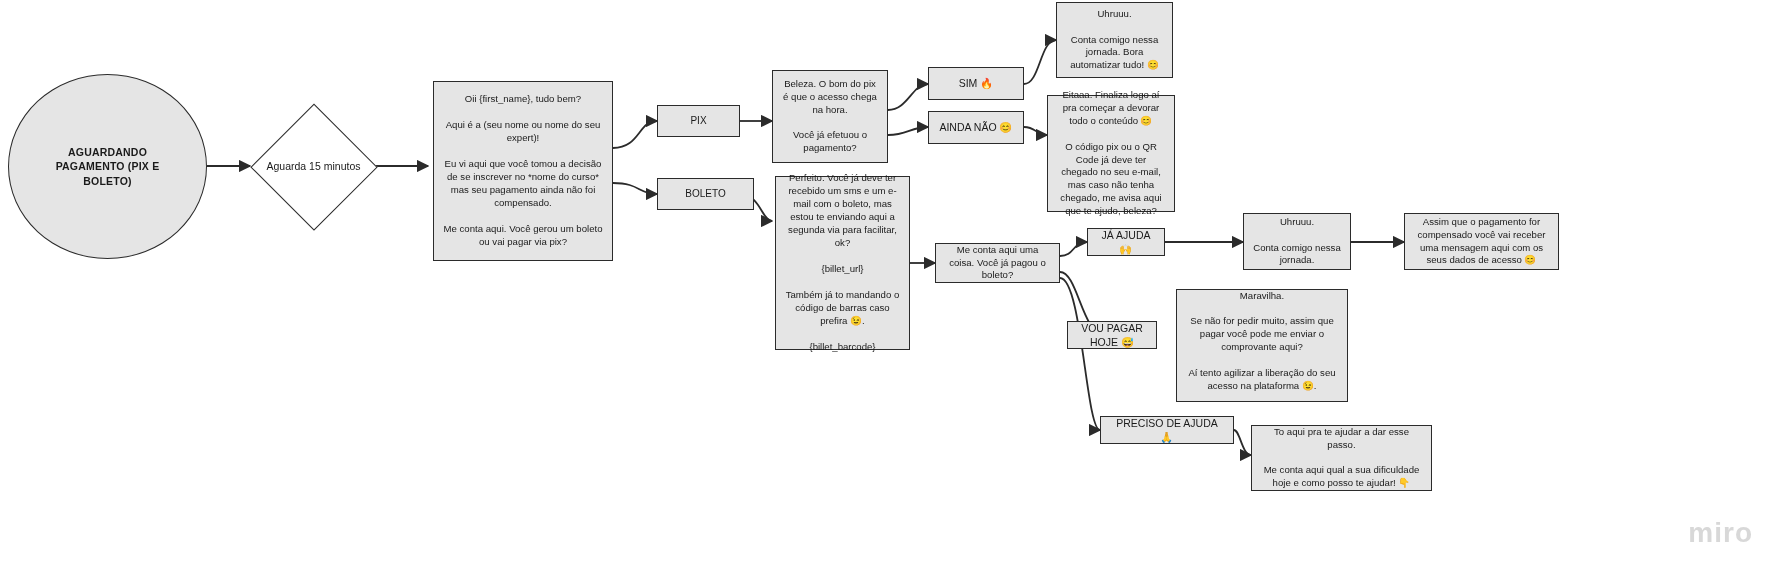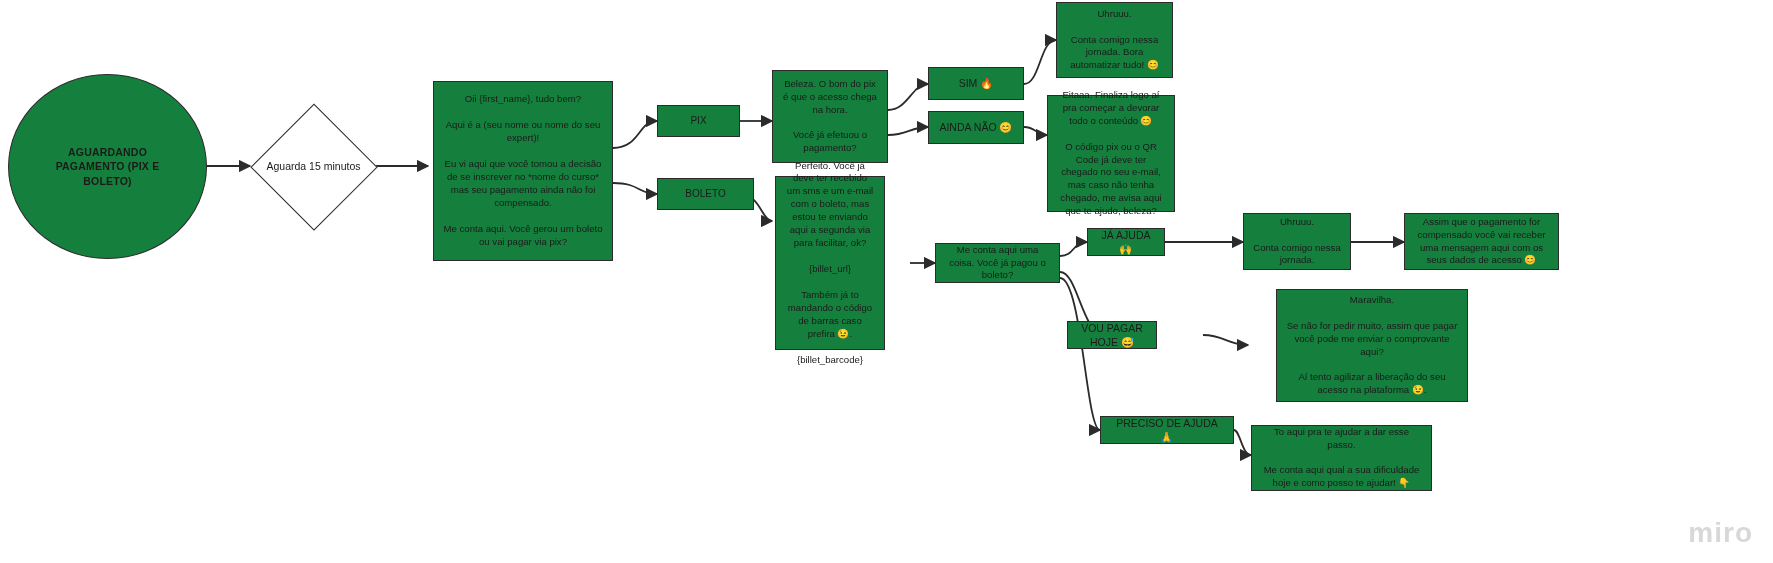--- a/index.html
+++ b/index.html
@@ -22,21 +22,21 @@
     position: absolute;
     left: 0;
     top: 0;
     width: 1773px;
     height: 563px;
     pointer-events: none;
   }
   .node {
     position: absolute;
     box-sizing: border-box;
-    background: #15803d;
+    background: #e5e5e5;
     border: 1.6px solid #2b2b2b;
     display: flex;
     align-items: center;
     justify-content: center;
     text-align: center;
     line-height: 1.35;
     color: #1a1a1a;
     white-space: pre-line;
   }
   .node.circle {
@@ -151,21 +151,21 @@
   <div class="node pill" style="left:657px; top:178px; width:97px; height:32px;">
     <span>BOLETO</span>
   </div>
 
   <div class="node msg" style="left:772px; top:70px; width:116px; height:93px;">
     <span>Beleza. O bom do pix é que o acesso chega na hora.
 
 Você já efetuou o pagamento?</span>
   </div>
 
-  <div class="node msg" style="left:775px; top:176px; width:110px; height:174px;">
+  <div class="node msg" style="left:775px; top:176px; width:135px; height:174px;">
     <span>Perfeito. Você já deve ter recebido um sms e um e-mail com o boleto, mas estou te enviando aqui a segunda via para facilitar, ok?
 
 {billet_url}
 
 Também já to mandando o código de barras caso prefira 😉.
 
 {billet_barcode}</span>
   </div>
 
   <div class="node opt" style="left:928px; top:67px; width:96px; height:33px;">
@@ -207,21 +207,21 @@
   <div class="node msg" style="left:1243px; top:213px; width:108px; height:57px;">
     <span>Uhruuu.
 
 Conta comigo nessa jornada.</span>
   </div>
 
   <div class="node msg" style="left:1404px; top:213px; width:155px; height:57px;">
     <span>Assim que o pagamento for compensado você vai receber uma mensagem aqui com os seus dados de acesso 😊</span>
   </div>
 
-  <div class="node msg" style="left:1276px; top:289px; width:192px; height:113px;">
+  <div class="node msg" style="left:1176px; top:289px; width:172px; height:113px;align-items:flex-end;">
     <span>Maravilha.
 
 Se não for pedir muito, assim que pagar você pode me enviar o comprovante aqui?
 
 Aí tento agilizar a liberação do seu acesso na plataforma 😉.</span>
   </div>
 
   <div class="node msg" style="left:1251px; top:425px; width:181px; height:66px;">
     <span>To aqui pra te ajudar a dar esse passo.
 

